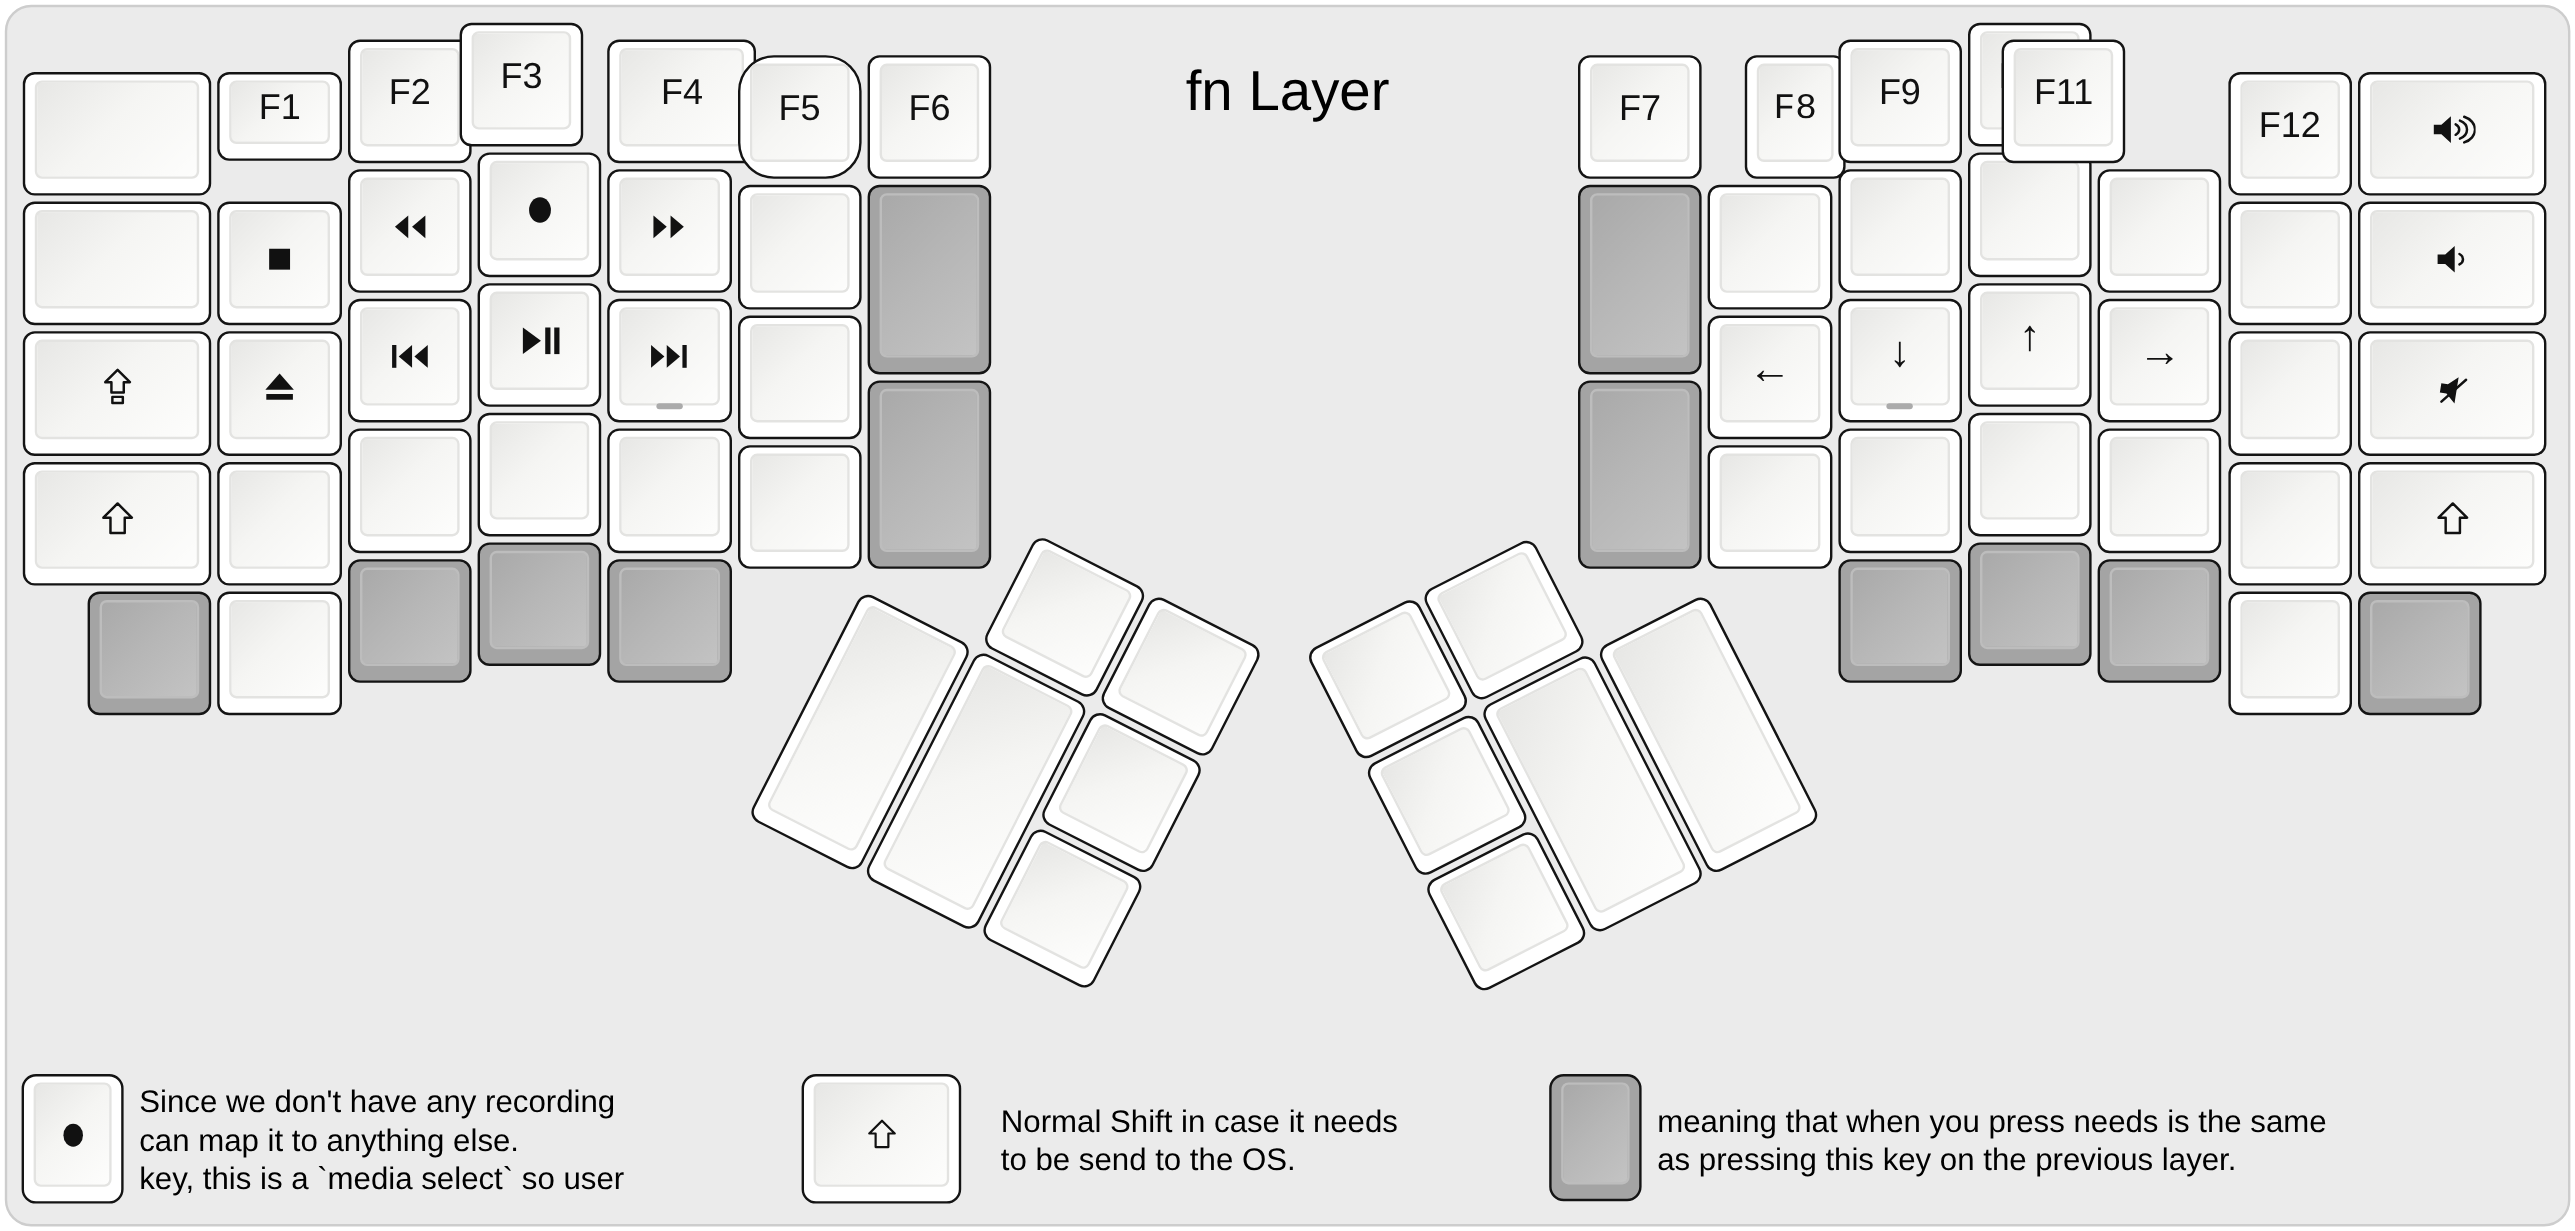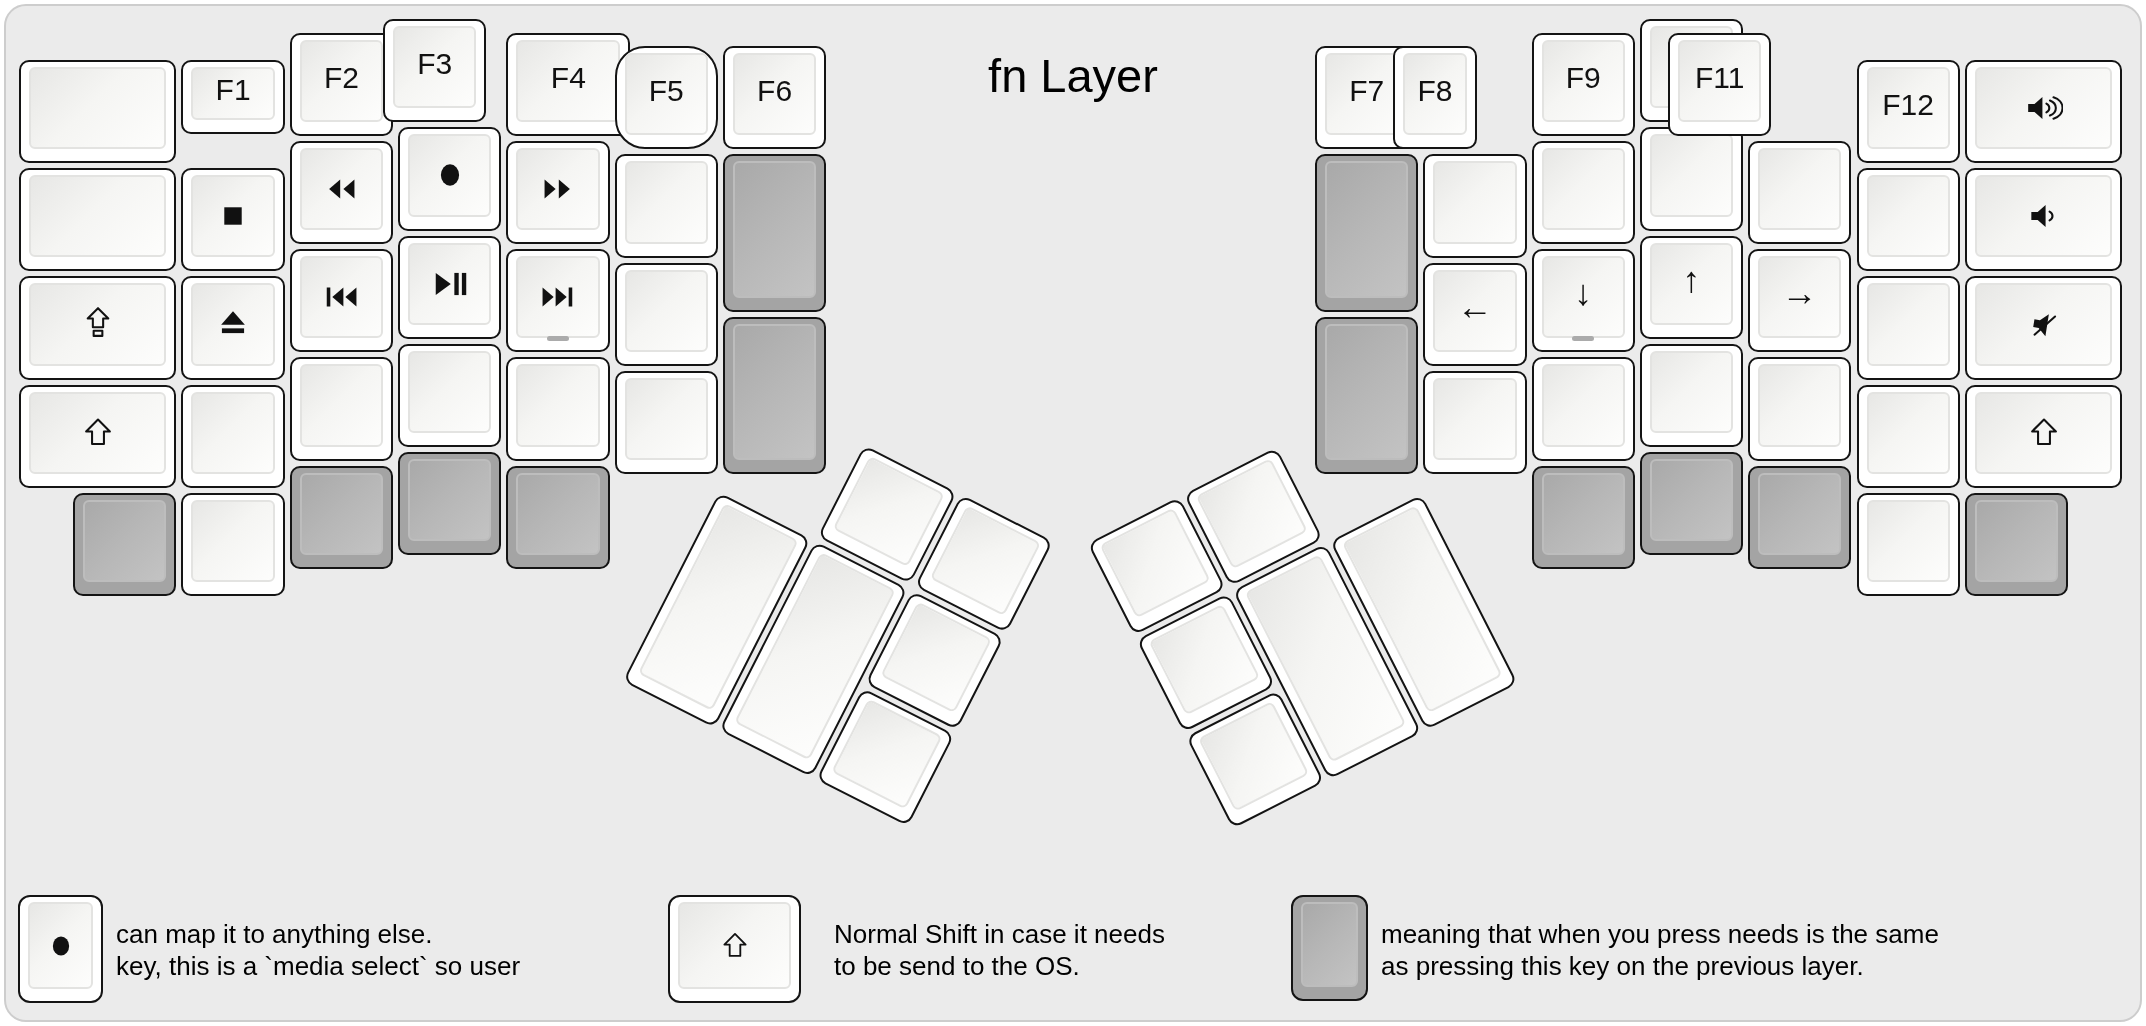--- a/index.html
+++ b/index.html
@@ -205,21 +205,21 @@
           <div class="face">
             <span class="klabel">F7</span>
           </div>
         </div>
         <div class="key grey" style="left: 1315px; top: 154.375px; width: 103.3px; height: 157.45px;">
           <div class="face"></div>
         </div>
         <div class="key grey" style="left: 1315px; top: 316.825px; width: 103.3px; height: 157.45px;">
           <div class="face"></div>
         </div>
-        <div class="key white" style="left: 1393px; top: 46.075px; width: 84px; height: 103.3px;">
+        <div class="key white" style="left: 1454px; top: 46.075px; width: 84px; height: 103.3px; font-family: Liberation Mono, monospace;">
           <div class="face">
             <span class="klabel">F8</span>
           </div>
         </div>
         <div class="key white" style="left: 1423.3px; top: 154.375px; width: 103.3px; height: 103.3px;">
           <div class="face"></div>
         </div>
         <div class="key white" style="left: 1423.3px; top: 262.675px; width: 103.3px; height: 103.3px;">
           <div class="face">
             <span class="klabel arrow">←</span>
@@ -386,20 +386,21 @@
   <div id="legend">
       <div class="legend-item" id="legend-item-0">
         <div class="key white" style="width: 85px; height: 108px;">
           <div class="face">
             <svg class="icon" width="34" height="34" viewBox="0 0 48 48">
               <ellipse class="f" cx="24" cy="24" rx="11.5" ry="13.5"></ellipse>
             </svg>
           </div>
         </div>
         <div class="legend-text">
+          <div class="line">Since we don't have any recording</div>
           <div class="line">can map it to anything else.</div>
           <div class="line">key, this is a `media select` so user</div>
         </div>
       </div>
       <div class="legend-item" id="legend-item-1">
         <div class="key white" style="width: 133px; height: 108px;">
           <div class="face">
             <svg class="icon" width="34" height="34" viewBox="0 0 48 48">
               <path class="o" d="M24 7 L39 22 H31.5 V38 H16.5 V22 H9 Z"></path>
             </svg>

